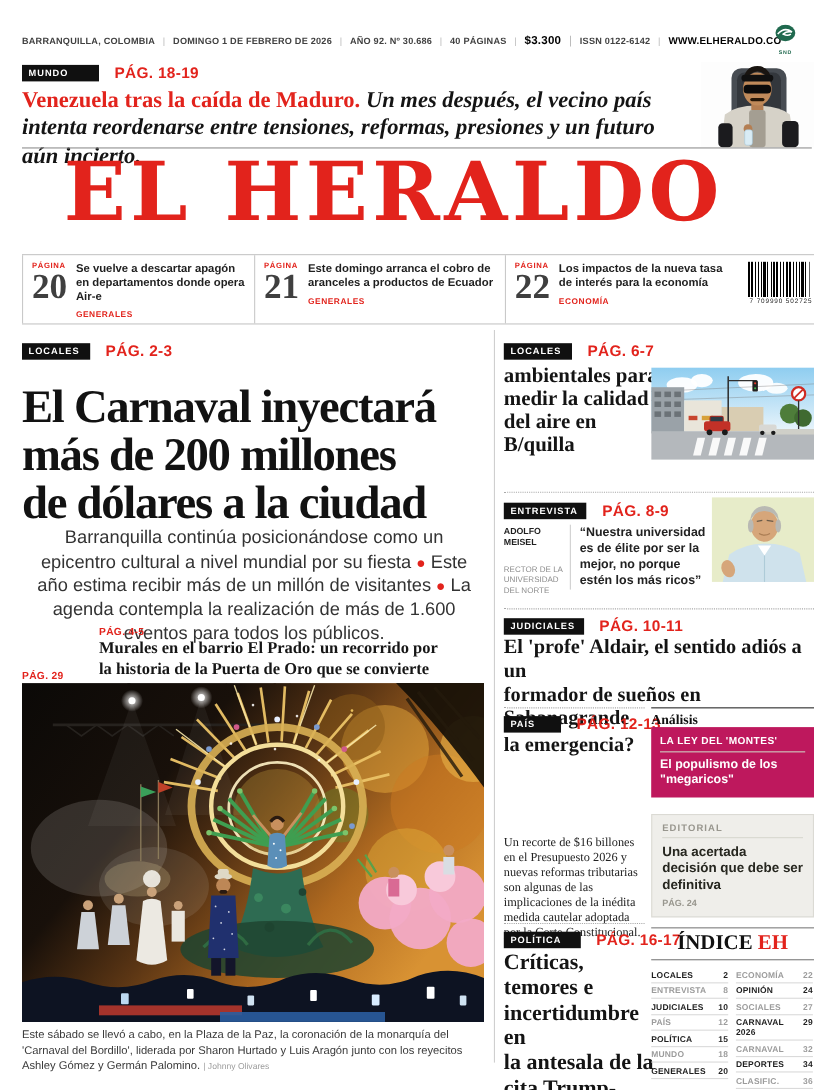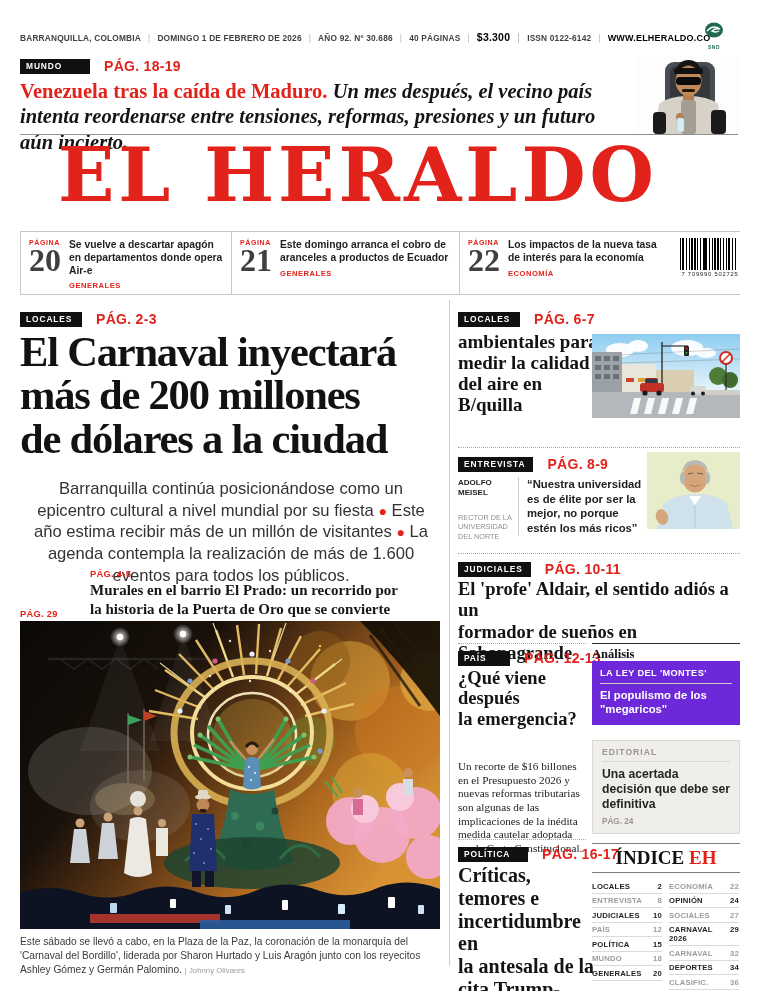--- a/index.html
+++ b/index.html
@@ -46,21 +46,21 @@
   .t-sec { color:#e2231c; font-size:7.6px; font-weight:bold; letter-spacing:.5px; margin-top:4px; }
   .barcode-wrap { margin-left:auto; padding-top:6px; width:60px; }
   .barcode-stripes { height:32px; width:56px;
       background:repeating-linear-gradient(90deg,#000 0 1.5px,#fff 1.5px 2.5px,#000 2.5px 4.5px,#fff 4.5px 6px,#000 6px 7px,#fff 7px 9px,#000 9px 10px,#fff 10px 11.5px); }
   .barcode-digits { font-size:5.8px; color:#222; letter-spacing:.8px; text-align:center; margin-top:1px; }
 
   
   .col-divider { left:449px; top:300px; height:666px; border-left:1px solid #cfcfcf; }
 
   .lead-label { left:20px; top:311px; }
-  .lead-headline { left:20px; top:330px; width:430px; font-family:"Liberation Serif",serif; font-weight:bold;
+  .lead-headline { left:20px; top:349px; width:430px; font-family:"Liberation Serif",serif; font-weight:bold;
                    font-size:42.5px; line-height:1.02; letter-spacing:-1.2px; color:#121212; }
   .lead-summary { left:26px; top:478px; width:410px; text-align:center; font-size:16.6px; line-height:1.31; color:#333; }
   .lead-summary .dot { color:#e2231c; font-size:14px; }
   .lead-related { left:90px; top:569px; width:312px; }
   .rel-page { color:#e2231c; font-weight:bold; font-size:9.3px; letter-spacing:.3px; }
   .rel-text { font-family:"Liberation Serif",serif; font-weight:bold; font-size:15px; line-height:1.28; color:#161616; margin-top:2px; }
   .photo-page { left:20px; top:609px; color:#e2231c; font-weight:bold; font-size:9.3px; letter-spacing:.3px; }
   .carnival { left:20px; top:621px; }
   .caption { left:20px; top:935px; width:421px; font-size:10.2px; line-height:1.38; color:#3a3a3a; }
   .credit { color:#9c9c9c; font-size:7.8px; }
@@ -88,21 +88,21 @@
   .pais-label .sec-label { min-width:52px; }
   .pais-head { left:458px; top:668px; width:134px; font-family:"Liberation Serif",serif; font-weight:bold;
                font-size:18.5px; line-height:1.1; color:#141414; }
   .pais-body { left:458px; top:760px; width:130px; font-family:"Liberation Serif",serif; font-size:11.2px;
                line-height:1.22; color:#222; }
 
   .ana-head { left:592px; top:643px; width:148px; border-top:1px solid #2a2a2a; padding-top:3px;
               display:flex; justify-content:space-between; align-items:baseline;flex-direction:column; }
   .ana-title { font-family:"Liberation Serif",serif; font-weight:bold; font-size:12.5px; color:#111; }
   .ana-page { font-size:9.3px; font-weight:bold; color:#111; }
-  .ana-box { left:592px; top:661px; width:148px; background:#6d28d9; color:#fff; padding:7px 8px 9px 8px; }
+  .ana-box { left:592px; top:661px; width:148px; background:#be185d; color:#fff; padding:7px 8px 9px 8px; }
   .ana-kicker { font-size:9.2px; font-weight:bold; letter-spacing:.4px; }
   .ana-box hr { border:none; border-top:1px solid #cfcbc0; margin:5px 0 5px 0; width:100%; }
   .ana-text { font-size:11.3px; font-weight:bold; line-height:1.2; }
 
   .edi-box { left:592px; top:740px; width:148px; background:#efeeea; border:1px solid #dbdad4; padding:6px 9px 7px 9px; }
   .edi-label { font-size:8.6px; font-weight:bold; color:#98968e; letter-spacing:1px; }
   .edi-box hr { border:none; border-top:1px solid #d8d7d0; margin:4px 0 5px 0; }
   .edi-text { font-size:12.2px; font-weight:bold; color:#26261f; line-height:1.22; }
   .edi-page { font-size:8.2px; font-weight:bold; color:#98968e; margin-top:5px; }
 
@@ -512,21 +512,20 @@
     <div>formador de sueños en Sabanagrande</div>
   </div>
 
   <div class="abs div-dot rdiv3"></div>
 
   <div class="abs pais-label sec-row">
     <span class="sec-label">PAÍS</span>
     <span class="sec-page">PÁG. 12-13</span>
   </div>
   <div class="abs pais-head">
-    <div>¿Qué viene después</div>
     <div>la emergencia?</div>
   </div>
   <p class="abs pais-body">Un recorte de $16 billones en el Presupuesto 2026 y nuevas reformas tributarias son algunas de las implicaciones de la inédita medida cautelar adoptada por la Corte Constitucional.</p>
 
   <div class="abs ana-head">
     <span class="ana-title">Análisis</span>
     <span class="ana-page">PÁG. 14</span>
   </div>
   <div class="abs ana-box">
     <div class="ana-kicker">

